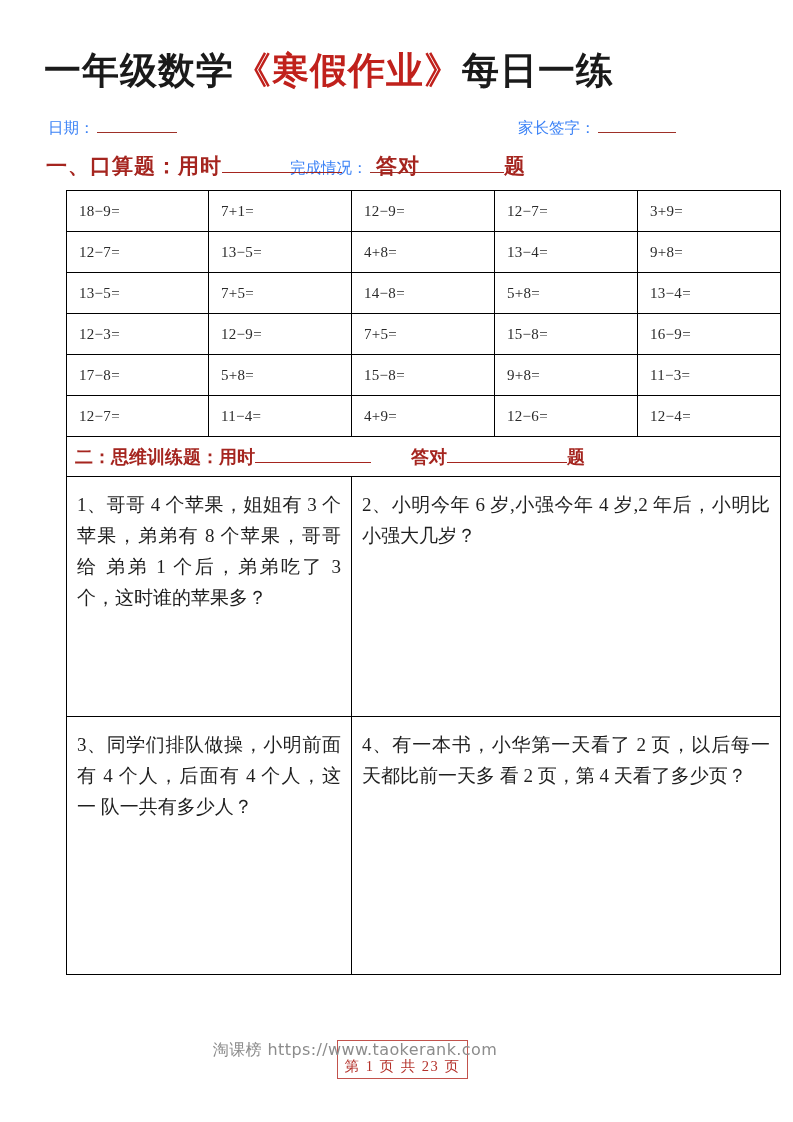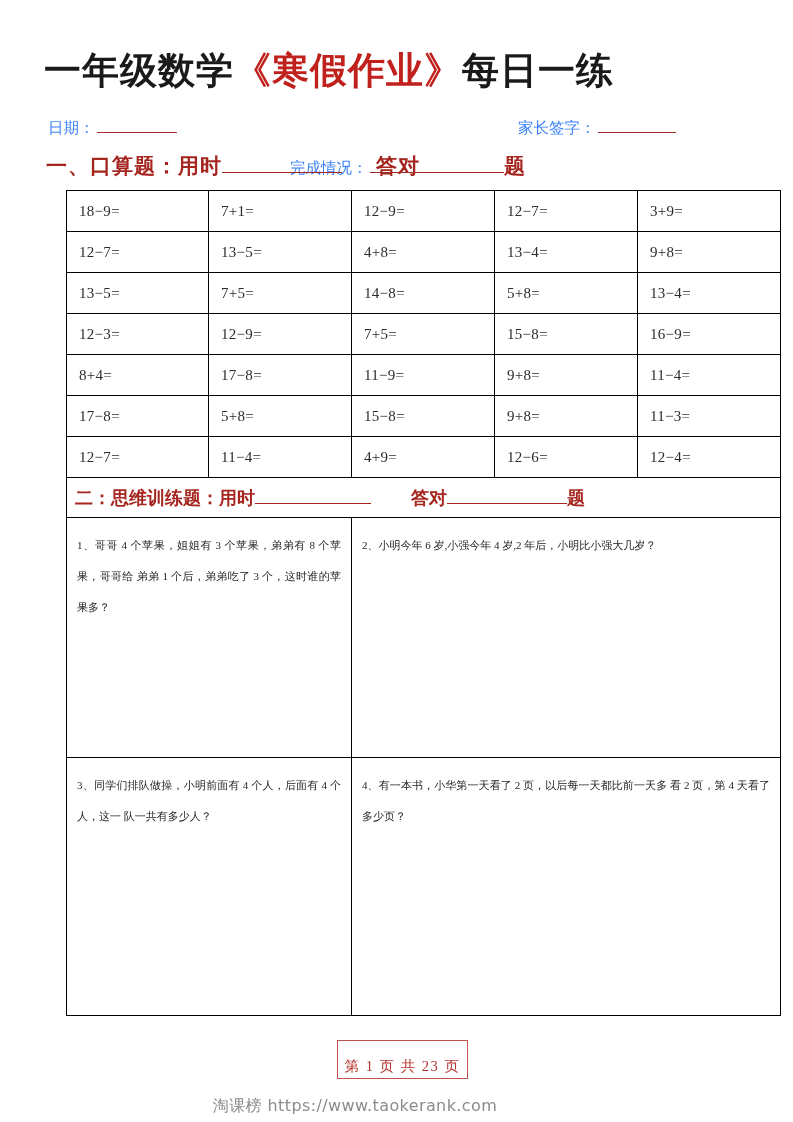--- a/index.html
+++ b/index.html
@@ -134,21 +134,21 @@
   }
   .sb-c { width: 116px; }
   .sb-d { width: 120px; }
   .gap-b { display: inline-block; width: 40px; }
 
   
   td.word {
     height: 240px;
     vertical-align: top;
     padding: 12px 10px 6px 10px;
-    font-size: 11px;
+    font-size: 19px;
     line-height: 31px;
     color: #1f1f1f;
     font-family: "Liberation Serif", "DejaVu Serif", serif;
     text-align: justify;
     text-justify: inter-ideograph;
   }
   td.word-tall { height: 258px; }
 
   
   .page-number {
@@ -167,21 +167,21 @@
     font-weight: normal;
     letter-spacing: 1.5px;
     font-family: "Liberation Serif", "DejaVu Serif", serif;
     white-space: nowrap;
     margin-left: 12px;
   }
 
   .watermark {
     position: absolute;
     left: 0;
-    top: 1096px;
+    top: 1040px;
     width: 710px;
     text-align: center;
     color: #8c8c8c;
     font-size: 16px;
     letter-spacing: 0.4px;
     font-family: "DejaVu Sans", "Liberation Sans", sans-serif;
     white-space: nowrap;
   }
 </style>
 </head>
@@ -244,27 +244,20 @@
         <td class="calc">13−4=</td>
       </tr>
       <tr>
         <td class="calc">12−3=</td>
         <td class="calc">12−9=</td>
         <td class="calc">7+5=</td>
         <td class="calc">15−8=</td>
         <td class="calc">16−9=</td>
       </tr>
       <tr>
-        <td class="calc">8+4=</td>
-        <td class="calc">17−8=</td>
-        <td class="calc">11−9=</td>
-        <td class="calc">9+8=</td>
-        <td class="calc">11−4=</td>
-      </tr>
-      <tr>
         <td class="calc">17−8=</td>
         <td class="calc">5+8=</td>
         <td class="calc">15−8=</td>
         <td class="calc">9+8=</td>
         <td class="calc">11−3=</td>
       </tr>
       <tr>
         <td class="calc">12−7=</td>
         <td class="calc">11−4=</td>
         <td class="calc">4+9=</td>

